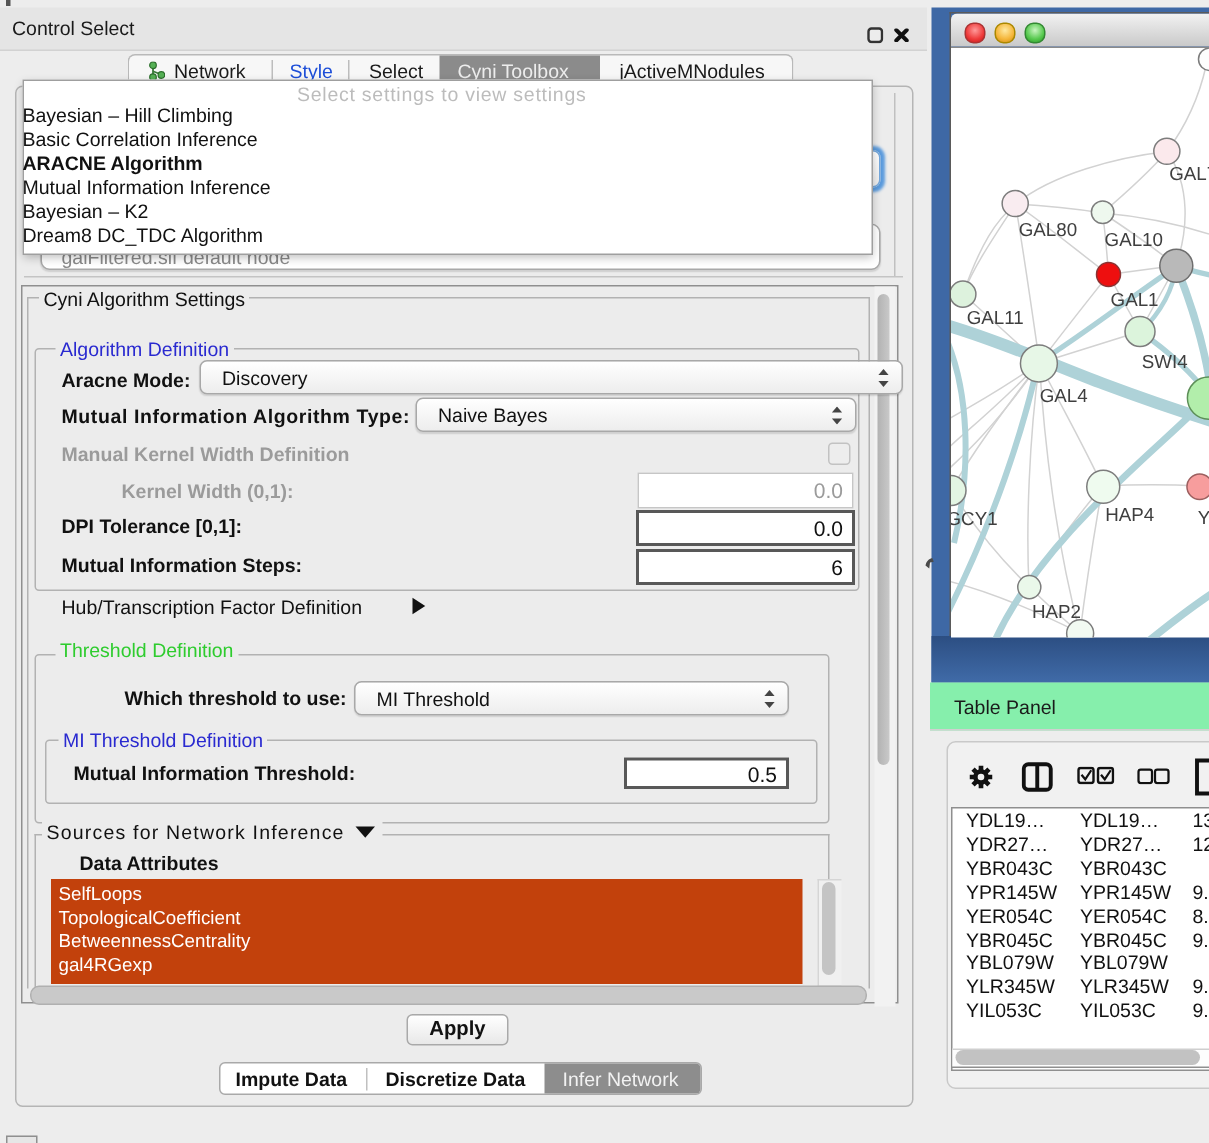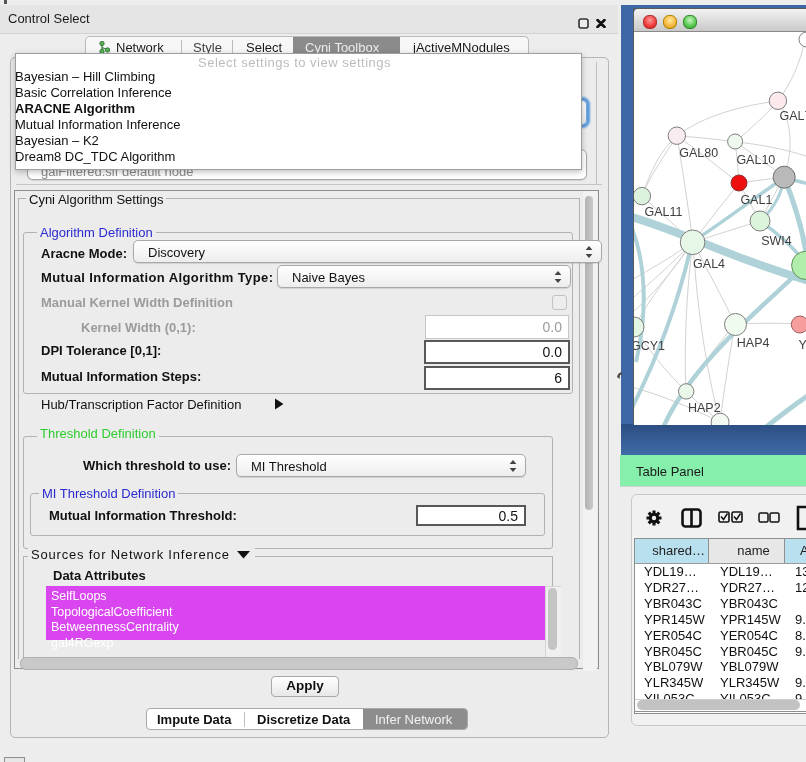--- a/index.html
+++ b/index.html
@@ -38,21 +38,21 @@
 
 <div id="tabs" class="abs" style="left:85px;top:36px;width:442px;height:22px;background:#f7f7f7;border:1px solid #b9b9b9;border-bottom:none;border-radius:5px 5px 0 0;">
   <svg class="abs" style="left:13px;top:4px;" width="11" height="13" viewBox="0 0 11 13">
     <path d="M3 3 L3 10 M3 6.5 L8 8.5" stroke="#3a7a3a" stroke-width="1.2" fill="none"></path>
     <circle cx="3" cy="2.5" r="2.2" fill="#55b055" stroke="#2c6e2c" stroke-width="0.8"></circle>
     <circle cx="3" cy="10.5" r="2.2" fill="#55b055" stroke="#2c6e2c" stroke-width="0.8"></circle>
     <circle cx="8.6" cy="9" r="2.2" fill="#55b055" stroke="#2c6e2c" stroke-width="0.8"></circle>
   </svg>
   <div class="abs" style="left:30px;top:3px;font-size:13px;color:#1a1a1a;">Network</div>
   <div class="abs" style="left:94.5px;top:3px;width:1px;height:16px;background:#bdbdbd;"></div>
-  <div class="abs" style="left:107px;top:3px;font-size:13px;color:#404040;">Style</div>
+  <div class="abs" style="left:107px;top:3px;font-size:13px;color:#1d4ed8;">Style</div>
   <div class="abs" style="left:146px;top:3px;width:1px;height:16px;background:#bdbdbd;"></div>
   <div class="abs" style="left:160px;top:3px;font-size:13px;color:#1a1a1a;">Select</div>
   <div class="abs" style="left:207px;top:0;width:107px;height:22px;background:#8b8b8b;">
     <div class="abs" style="left:12px;top:3px;font-size:13px;color:#ededed;">Cyni Toolbox</div>
   </div>
   <div class="abs" style="left:327px;top:3px;font-size:13px;color:#1a1a1a;">jActiveMNodules</div>
 </div>
 
 <div class="abs combo" style="left:27px;top:100px;width:558px;height:23px;box-shadow:0 0 2px 2.5px #5b9bdd;border-color:#74a8dd;"></div>
 <div class="abs combo" style="left:27px;top:149px;width:558px;height:29px;border-radius:6px;background:#fff;">
@@ -131,21 +131,21 @@
 <div class="abs field" style="left:416px;top:505px;width:106px;height:17px;">
   <div class="fieldtext">0.5</div>
 </div>
 
 <div class="abs" style="left:23px;top:556px;width:528px;height:102px;border:1px solid #b2b2b2;border-bottom:none;"></div>
 <div class="abs" style="left:28px;top:547px;background:#ececec;padding:0 4px 0 3px;font-size:13px;color:#111;letter-spacing:0.8px;">Sources for Network Inference<svg style="margin-left:6px;vertical-align:-1px;" width="15" height="11" viewBox="0 0 15 11">
       <path d="M1 2 L14 2 L7.5 9.5 Z" fill="#111"></path>
     </svg></div>
 <div class="abs lbl" style="left:33px;top:568px;padding-left:20px;">Data Attributes</div>
 
-<div class="abs" style="left:46px;top:586px;width:501px;height:54px;background:#d946ef;">
+<div class="abs" style="left:34px;top:586px;width:501px;height:70px;background:#c2410c;">
   <div style="padding:3px 0 0 5px;font-size:12.5px;color:#fff;line-height:15.5px;">
     SelfLoops<br>TopologicalCoefficient<br>BetweennessCentrality<br>gal4RGexp
   </div>
 </div>
 <div class="abs" style="left:545px;top:586px;width:15px;height:70px;background:#f0f0f0;border:1px solid #d5d5d5;border-right:none;"></div>
 <div class="abs" style="left:548px;top:588px;width:9px;height:62px;background:#c4c4c4;border-radius:4.5px;"></div>
 
 <div class="abs" style="left:20px;top:657px;width:556px;height:11px;background:#c9c9c9;border:1px solid #b0b0b0;border-radius:6px;"></div>
 
 <div class="abs" style="left:271px;top:676px;width:66px;height:19px;background:linear-gradient(#ffffff,#e8e8e8);border:1px solid #a9a9a9;border-radius:4px;">
@@ -296,31 +296,20 @@
 </svg>
 <svg class="abs" style="left:758px;top:512px;" width="22" height="11" viewBox="0 0 22 11">
   <rect x="1" y="1" width="9" height="9" rx="1.5" fill="none" stroke="#111" stroke-width="1.5"></rect>
   <rect x="12" y="1" width="9" height="9" rx="1.5" fill="none" stroke="#111" stroke-width="1.5"></rect>
 </svg>
 <svg class="abs" style="left:796px;top:505px;" width="10" height="26" viewBox="0 0 10 26">
   <path d="M2 2 L14 2 L14 24 L2 24 Z" fill="none" stroke="#111" stroke-width="2.6"></path>
 </svg>
 
 <div class="abs" style="left:634px;top:538px;width:172px;height:174px;background:#fff;border:1px solid #8f8f8f;border-right:none;overflow:hidden;font-size:13px;">
-  <div style="height:24px;border-bottom:1px solid #9a9a9a;position:relative;background:#b9e0ef;">
-    <div class="abs" style="left:0;top:0;width:74px;height:24px;background:#b9e0ef;border-right:1px solid #8f8f8f;box-sizing:border-box;">
-      <div style="text-align:right;padding:4px 3px 0 0;color:#222;">shared…</div>
-    </div>
-    <div class="abs" style="left:74px;top:0;width:76px;height:24px;background:#e7e7e7;border-right:1px solid #8f8f8f;box-sizing:border-box;">
-      <div style="text-align:center;padding:4px 0 0 14px;color:#222;">name</div>
-    </div>
-    <div class="abs" style="left:150px;top:0;width:22px;height:24px;background:#b9e0ef;">
-        <div style="padding:4px 0 0 15px;color:#222;">A</div>
-      </div>
-  </div>
   <div style="position:relative;color:#111;padding-top:1px;">
     <div class="abs" style="left:9px;top:0;line-height:15.9px;">YDL19…<br>YDR27…<br>YBR043C<br>YPR145W<br>YER054C<br>YBR045C<br>YBL079W<br>YLR345W<br>YIL053C</div>
     <div class="abs" style="left:85px;top:0;line-height:15.9px;">YDL19…<br>YDR27…<br>YBR043C<br>YPR145W<br>YER054C<br>YBR045C<br>YBL079W<br>YLR345W<br>YIL053C</div>
     <div class="abs" style="left:160px;top:0;line-height:15.9px;">13<br>12<br>&nbsp;<br>9.<br>8.<br>9.<br>&nbsp;<br>9.<br>9.</div>
   </div>
 </div>
 
 <div class="abs" style="left:635px;top:699px;width:171px;height:12px;background:#fdfdfd;border-top:1px solid #cfcfcf;"></div>
 <div class="abs" style="left:637px;top:700px;width:163px;height:10px;background:#c2c2c2;border-radius:5px;"></div>
 <div class="abs" style="left:634px;top:711px;width:172px;height:1px;background:#8f8f8f;"></div>

